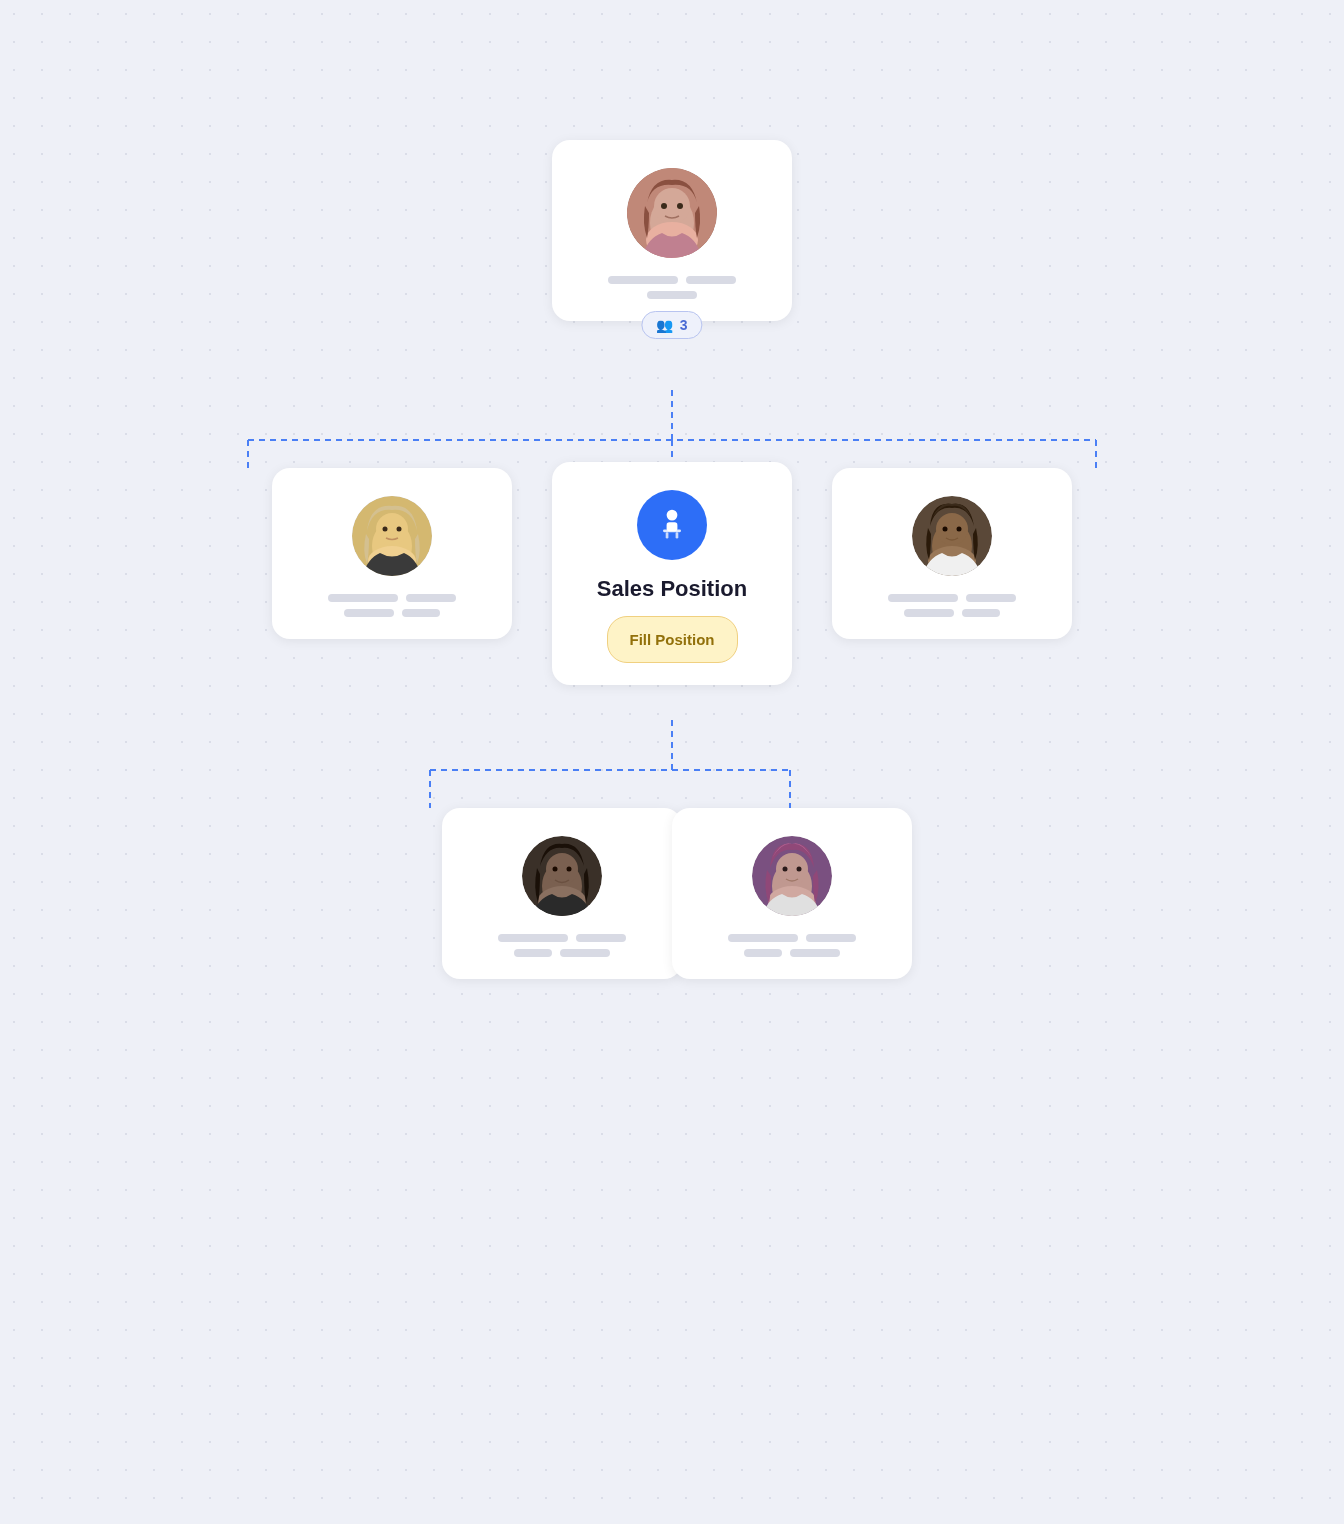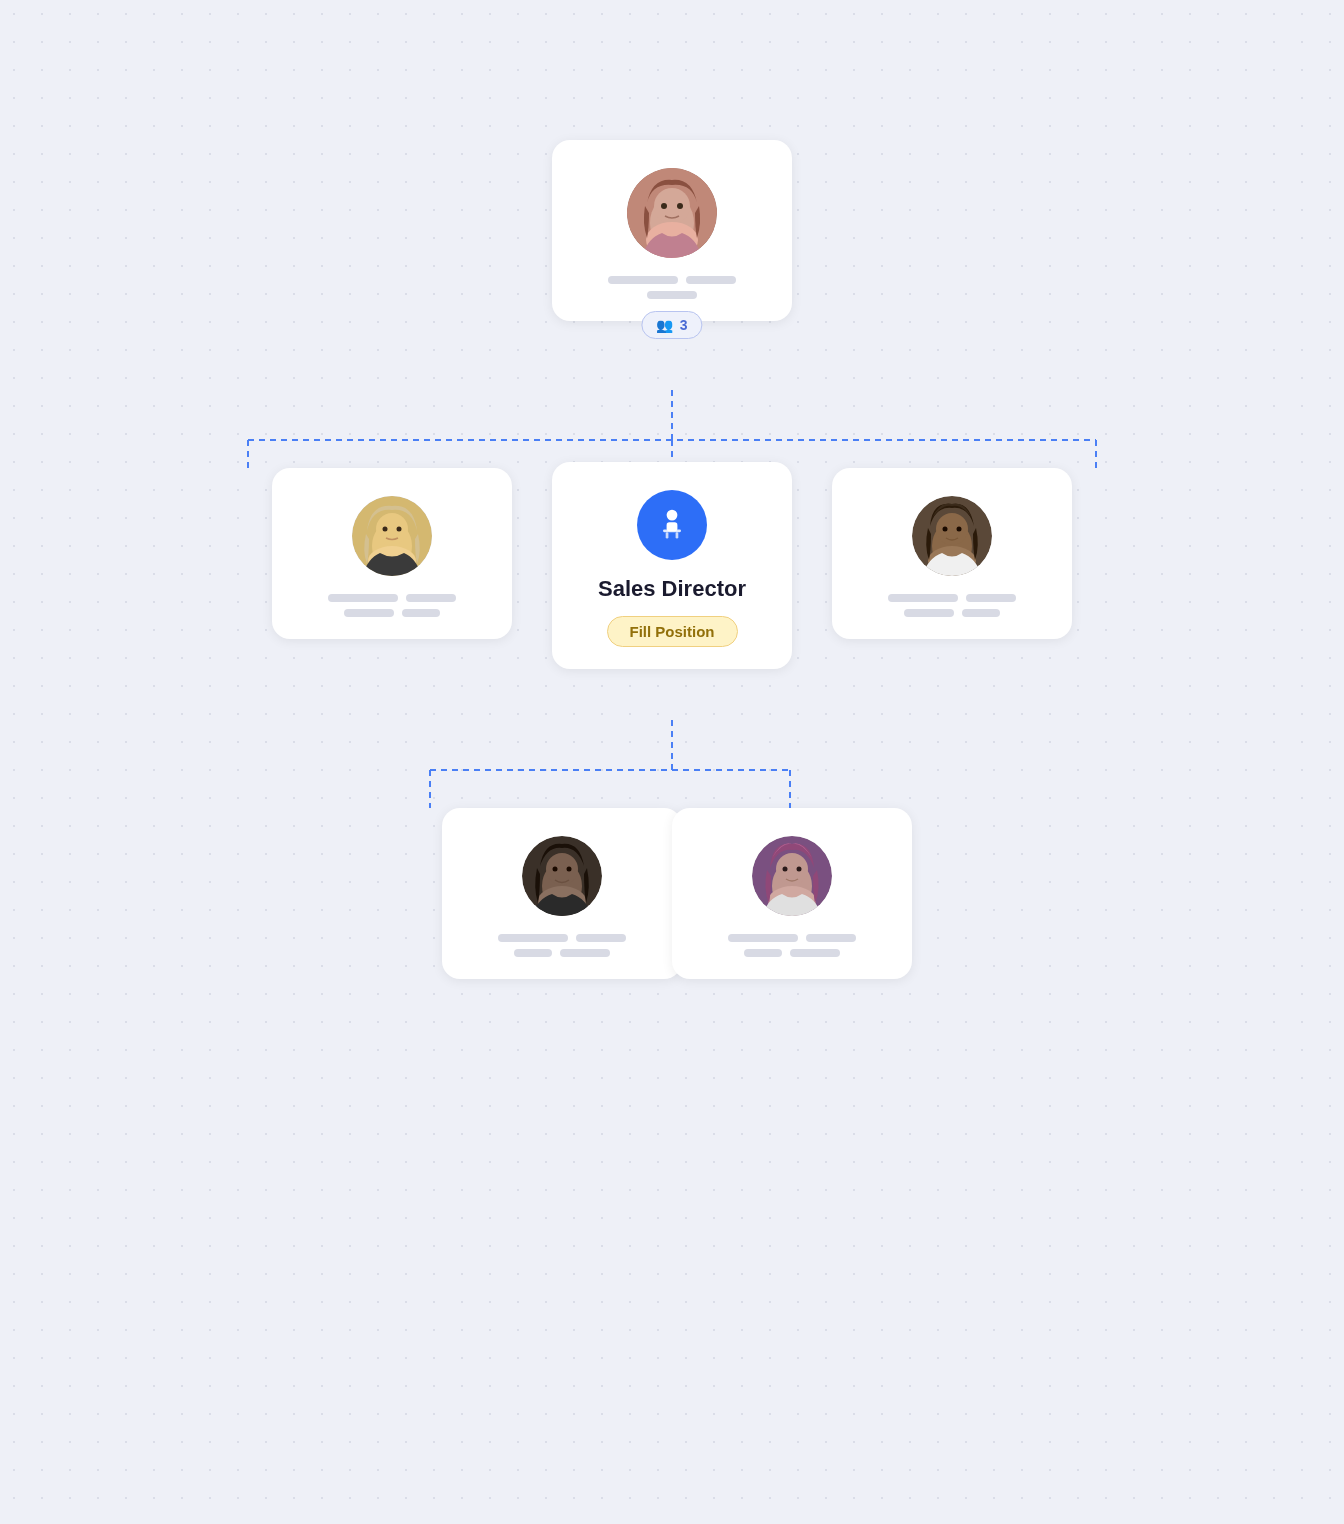--- a/index.html
+++ b/index.html
@@ -153,21 +153,21 @@
       font-weight: 700;
       color: #1a1a2e;
       margin-bottom: 14px;
       text-align: center;
     }
 
     .fill-badge {
       background: #fef3c7;
       border: 1.5px solid #f0d080;
       border-radius: 20px;
-      padding: 6px 22px;
+      padding: 14px 22px;
       font-size: 15px;
       font-weight: 600;
       color: #92700a;
     }
 
     
     .card-bottom-left {
       width: 240px;
       top: 808px;
       left: 50%;
@@ -309,21 +309,21 @@
     <div class="card-center-icon">
 
       <svg viewBox="0 0 40 40" xmlns="http://www.w3.org/2000/svg" width="36" height="36">
         <circle cx="20" cy="9" r="6" fill="white"></circle>
         <rect x="14" y="17" width="12" height="10" rx="3" fill="white"></rect>
         <rect x="10" y="25" width="20" height="3" rx="1.5" fill="white" opacity="0.85"></rect>
         <rect x="13" y="28" width="3" height="7" rx="1.5" fill="white" opacity="0.75"></rect>
         <rect x="24" y="28" width="3" height="7" rx="1.5" fill="white" opacity="0.75"></rect>
       </svg>
     </div>
-    <div class="card-center-title">Sales Director</div>
+    <div class="card-center-title">Sales Position</div>
     <div class="fill-badge">Fill Position</div>
   </div>
 
   <div class="card card-right">
     <div class="card-avatar">
       <svg viewBox="0 0 80 80" xmlns="http://www.w3.org/2000/svg" width="80" height="80">
         <circle cx="40" cy="40" r="40" fill="#5a4838"></circle>
         <ellipse cx="40" cy="50" rx="20" ry="24" fill="#8a6848"></ellipse>
         <circle cx="40" cy="33" r="16" fill="#8a6848"></circle>
         <ellipse cx="40" cy="65" rx="24" ry="15" fill="#9a7858"></ellipse>

